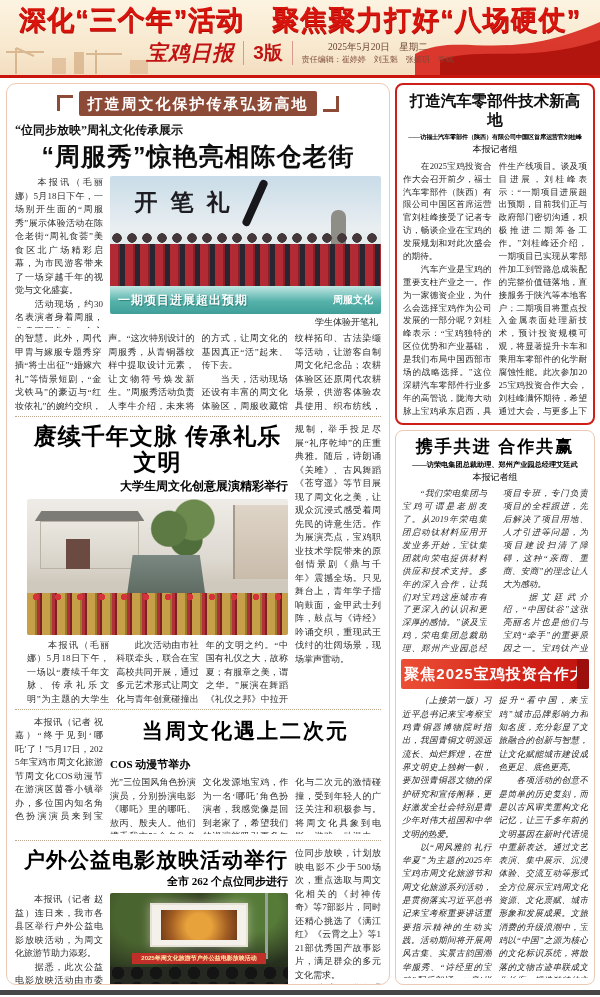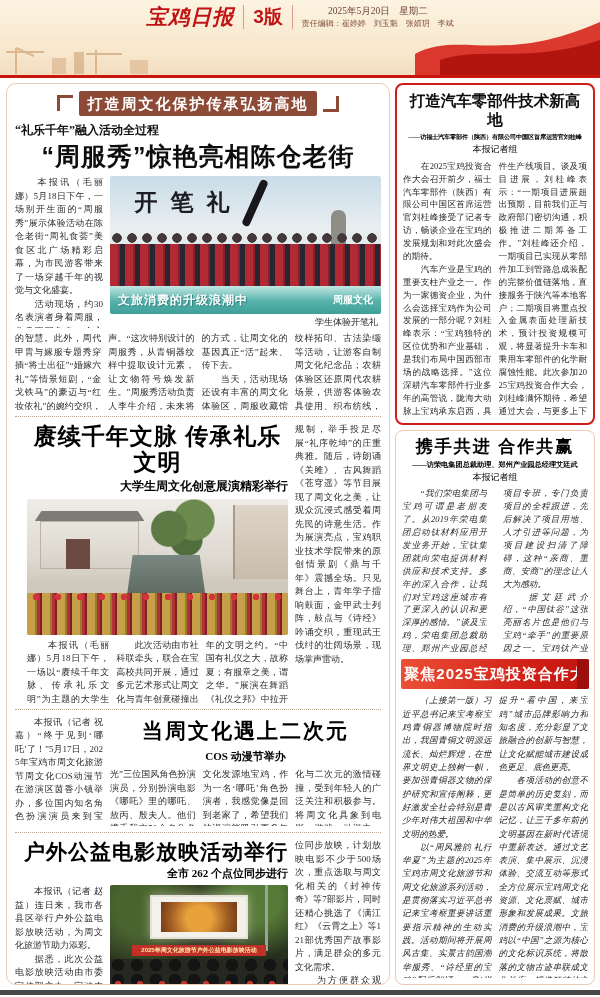--- a/index.html
+++ b/index.html
@@ -88,21 +88,21 @@
   .a2-headline { font:900 23px/1.15 "Liberation Sans","DejaVu Sans",sans-serif; text-align:center; letter-spacing:1px; }
   .a2-sub { font-weight:bold; font-size:12px; text-align:right; margin:2px 0 4px; }
   .a2-band { display:flex; gap:7px; margin-top:4px; height:64px; }
   .a2-band .col { flex:1; }
 
   
   .a3 { display:flex; gap:7px; margin-top:1px; }
   .a3-col1 { width:88px; height:108px; }
   .a3-main { flex:1; }
   .a3-headline { font:900 21px/1.2 "Liberation Sans","DejaVu Sans",sans-serif; text-align:center; letter-spacing:2px; margin-top:2px; }
-  .a3-sub { font-weight:bold; font-size:11px; text-align:center; margin:6px 0 4px; }
+  .a3-sub { font-weight:bold; font-size:11px; text-align:left; margin:14px 0 4px; }
   .a3-band { display:flex; gap:7px; height:58px; }
   .a3-band .col { flex:1; }
 
   
   .a4 { display:flex; gap:7px; margin-top:1px; }
   .a4-left { flex:1; }
   .a4-headline { font:900 21px/1.2 "Liberation Sans","DejaVu Sans",sans-serif; text-align:right; letter-spacing:1px; }
   .a4-sub { font-weight:bold; font-size:11px; text-align:right; margin:2px 0 4px; }
   .a4-mid { display:flex; gap:7px; }
   .a4-col1 { width:88px; height:148px; }
@@ -145,20 +145,21 @@
       <rect x="70" y="8" width="10" height="22" fill="#cfa476" stroke="none"></rect>
       <line x1="92" y1="30" x2="92" y2="6"></line>
         <line x1="82" y1="10" x2="118" y2="10"></line>
       <rect x="126" y="16" width="18" height="14" fill="#dcb68e" stroke="none"></rect>
     </g>
   </svg>
   <svg class="ribbon" width="185" height="62" viewBox="0 0 185 62">
     <path d="M0 40 C45 16 85 52 185 8 L185 62 L0 62 Z" fill="#d8281f" opacity="0.92"></path>
     <path d="M25 46 C65 32 115 50 185 26 L185 62 L25 62 Z" fill="#ad110b" opacity="0.9"></path>
   </svg>
+  <div class="top-headline">深化“三个年”活动　聚焦聚力打好“八场硬仗”</div>
   <div class="masthead">
     <span class="paper-name">宝鸡日报</span>
     <span class="mast-divider"></span>
     <span class="page-no">3版</span>
     <span class="mast-divider"></span>
     <span class="mast-info">
       <span class="date">2025年5月20日　星期二</span><br>
       <span>责任编辑：崔婷婷　刘玉魁　张婧玥　李斌</span>
     </span>
   </div>
@@ -166,34 +167,34 @@
 
 <div class="main">
 
   <section class="left-box">
 
     <div class="sec-banner-wrap">
       <div class="sec-banner">打造周文化保护传承弘扬高地</div>
     </div>
 
     <article>
-      <div class="a1-kicker">“礼乐千年”融入活动全过程</div>
+      <div class="a1-kicker">“位同步放映”周礼文化传承展示</div>
       <h1 class="a1-headline">“周服秀”惊艳亮相陈仓老街</h1>
       <div class="a1-row">
         <div class="col colA">　　本报讯（毛丽娜）5月18日下午，一场别开生面的“周服秀”展示体验活动在陈仓老街“周礼食荟”美食区北广场精彩启幕，为市民游客带来了一场穿越千年的视觉与文化盛宴。
 　　活动现场，约30名表演者身着周服，化身不同角色，全方位展现周代服饰文化。随着主持人对服饰传承与文化的细致解说，观众仿佛置身西周社会，直观领略不同阶层服饰在材质、纹样、配饰上的差异。周代四季礼服展更是将活动推向高潮，在节气诗词朗诵声中，春祈服、夏葛衣、秋猎装、冬裘袍依次亮相，让观众感受服饰之美，领略周人顺应四时</div>
         <div class="a1-photo-wrap">
           <div class="photo photo1">
             <div class="p1-sign">开笔礼</div>
             <div class="p1-brush"></div>
             <div class="p1-figure"></div>
             <div class="p1-heads"></div>
             <div class="p1-bodies"></div>
             <div class="p1-strip">
-              <span class="t1">文旅消费的升级浪潮中</span>
+              <span class="t1">一期项目进展超出预期</span>
               <span class="t2">周服文化</span>
             </div>
           </div>
           <div class="caption">学生体验开笔礼</div>
         </div>
       </div>
       <div class="a1-band">
         <div class="col">的智慧。此外，周代甲胄与嫁服专题秀穿插“将士出征”“婚嫁六礼”等情景短剧，“金戈铁马”的豪迈与“红妆依礼”的婉约交织，赢得阵阵掌</div>
         <div class="col">声。“这次特别设计的周服秀，从青铜器纹样中提取设计元素，让文物符号焕发新生。”周服秀活动负责人李牛介绍，未来将继续发挥传统文化活动策划优势，打造“行走的周文化课堂”，以年轻人喜闻乐见</div>
         <div class="col">的方式，让周文化的基因真正“活”起来、传下去。

